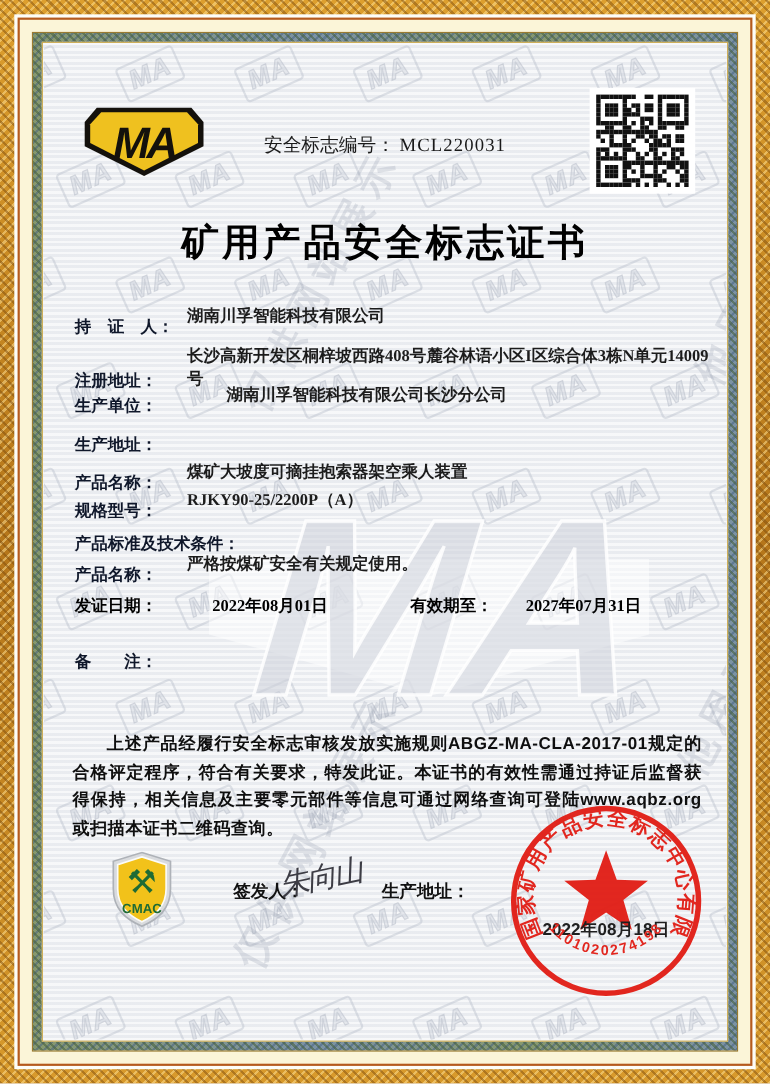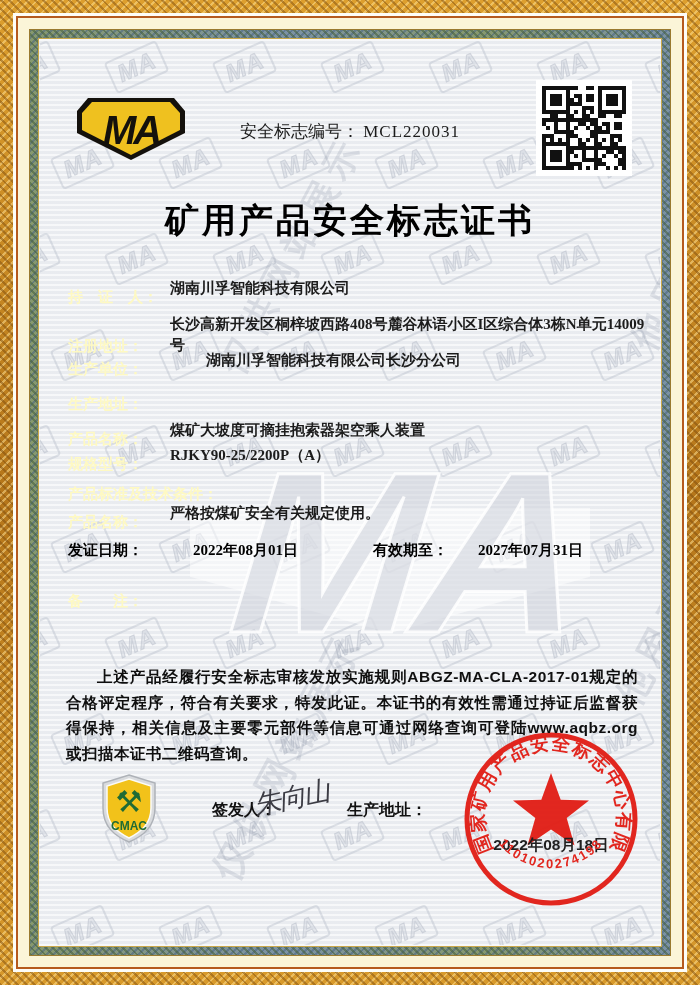--- a/index.html
+++ b/index.html
@@ -43,21 +43,21 @@
   .content{position:absolute;inset:0;z-index:2;}
   .ma-logo{position:absolute;left:76px;top:97px;}
   .cert-no{position:absolute;left:0;right:0;top:120px;text-align:center;
     font-family:"Liberation Serif",serif;font-size:17px;color:#1a1a1a;}
   .qr{position:absolute;left:542px;top:86px;width:84px;height:84px;background:#fff;
     box-shadow:0 0 0 6px #fff;}
   .title{position:absolute;left:0;right:0;top:198px;text-align:center;
     font-size:34px;font-weight:bold;color:#000;letter-spacing:3px;}
 
   .row{position:absolute;left:68px;right:50px;display:flex;align-items:center;}
-  .row .lb{flex:0 0 102px;font-size:15px;font-weight:bold;color:#fef9c3;white-space:nowrap;margin-top:19px;}
+  .row .lb{flex:0 0 102px;font-size:15px;font-weight:bold;color:#0f172a;white-space:nowrap;margin-top:19px;}
   .row.wide .lb{flex:0 0 175px;}
   .row .val{flex:1;font-size:15px;font-weight:bold;color:#1c1c1c;
     font-family:"Liberation Serif",serif;line-height:21px;}
   .r0{top:276px;height:24px;}
   .r1{top:310px;height:46px;align-items:flex-end;}
   .r2{top:348px;height:24px;gap:36px;}
   .r3{top:372px;height:46px;}
   .r4{top:418px;height:24px;}
   .r5{top:443px;height:24px;}
   .r6{top:473px;height:24px;}

